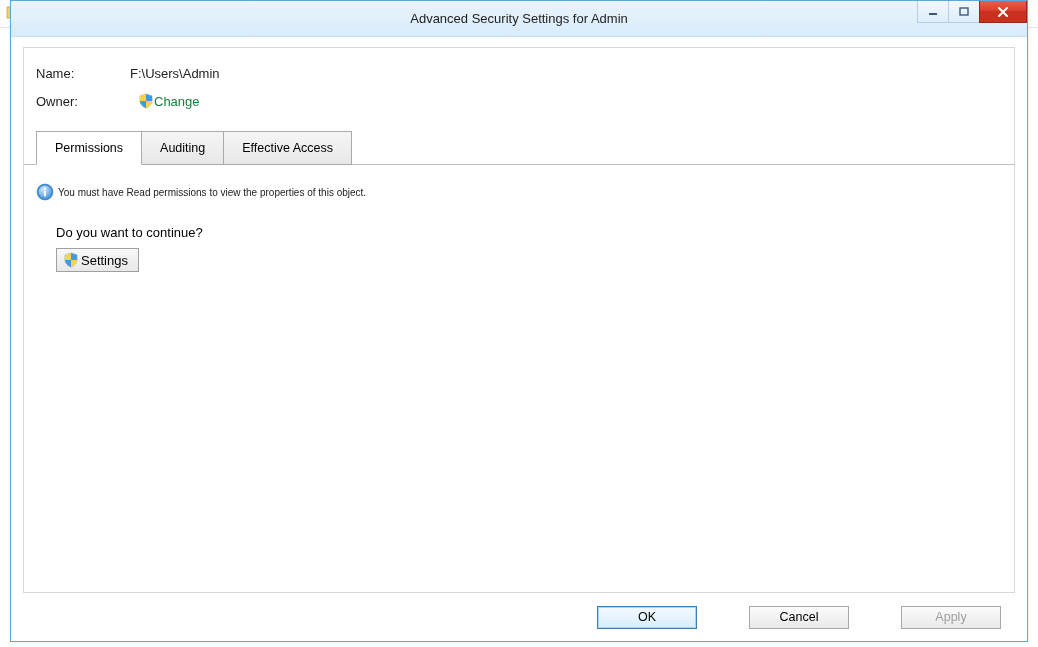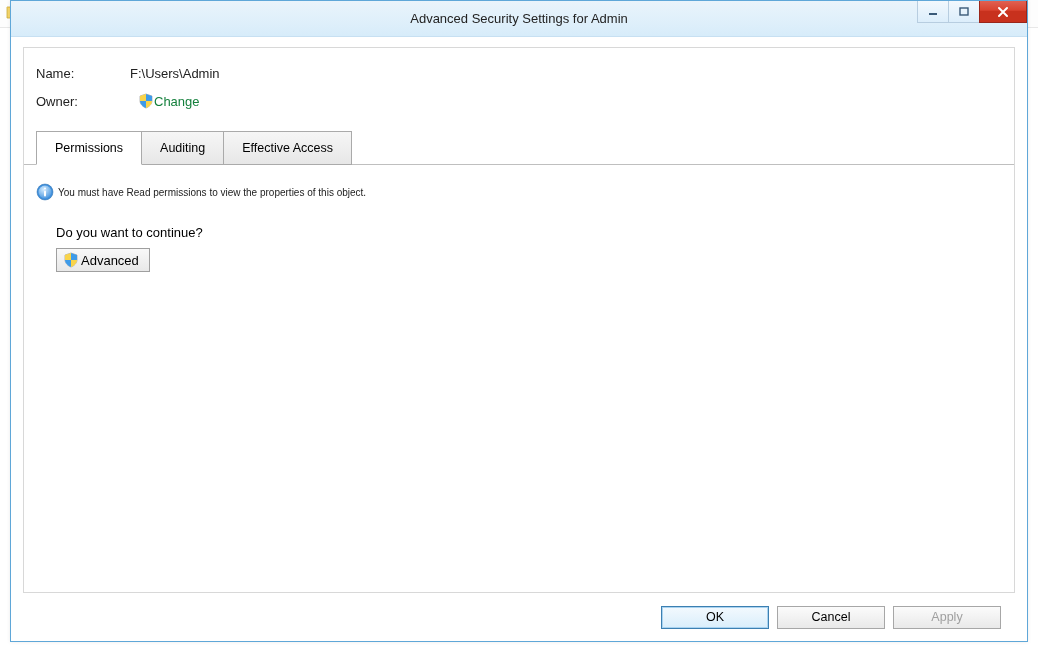--- a/index.html
+++ b/index.html
@@ -180,27 +180,28 @@
     }
     .footer {
       height: 48px;
       display: flex;
       align-items: center;
       justify-content: flex-end;
       gap: 8px;
       padding-right: 14px;
     }
     .btn {
-      width: 108px;
+      width: 100px;
       height: 23px;
       border: 1px solid #a7a7a7;
       background: linear-gradient(to bottom, #fbfbfb, #e9e9e9);
       font-family: inherit;
       font-size: 12.5px;
       cursor: pointer;
+      margin-left: 44px;
     }
     .btn.default {
       border: 1px solid #3c7fb1;
       box-shadow: inset 0 0 0 1px #a9d3f0;
       background: linear-gradient(to bottom, #f3f9fe, #d9eefb);
     }
     .btn.disabled {
       color: #a0a0a0;
       cursor: default;
     }
@@ -302,21 +303,21 @@
         <button class="continue-btn">
           <span>
             <svg width="16" height="16" viewBox="0 0 16 16">
               <path d="M8 1 L14 3 L14 8 C14 11 11 14 8 15 C5 14 2 11 2 8 L2 3 Z" fill="#fff" stroke="#777" stroke-width="0.5"></path>
               <path d="M8 1 L14 3 L14 8 L8 8 Z" fill="#3e9be9"></path>
               <path d="M8 1 L2 3 L2 8 L8 8 Z" fill="#f9d44a"></path>
               <path d="M8 8 L14 8 C14 11 11 14 8 15 Z" fill="#f9d44a"></path>
               <path d="M8 8 L2 8 C2 11 5 14 8 15 Z" fill="#3e9be9"></path>
             </svg>
           </span>
-          <span>Advanced</span>
+          <span>Settings</span>
         </button>
       </div>
 
     </div>
 
     <div class="footer">
       <button class="btn default">OK</button>
       <button class="btn">Cancel</button>
       <button class="btn disabled">Apply</button>
     </div>

